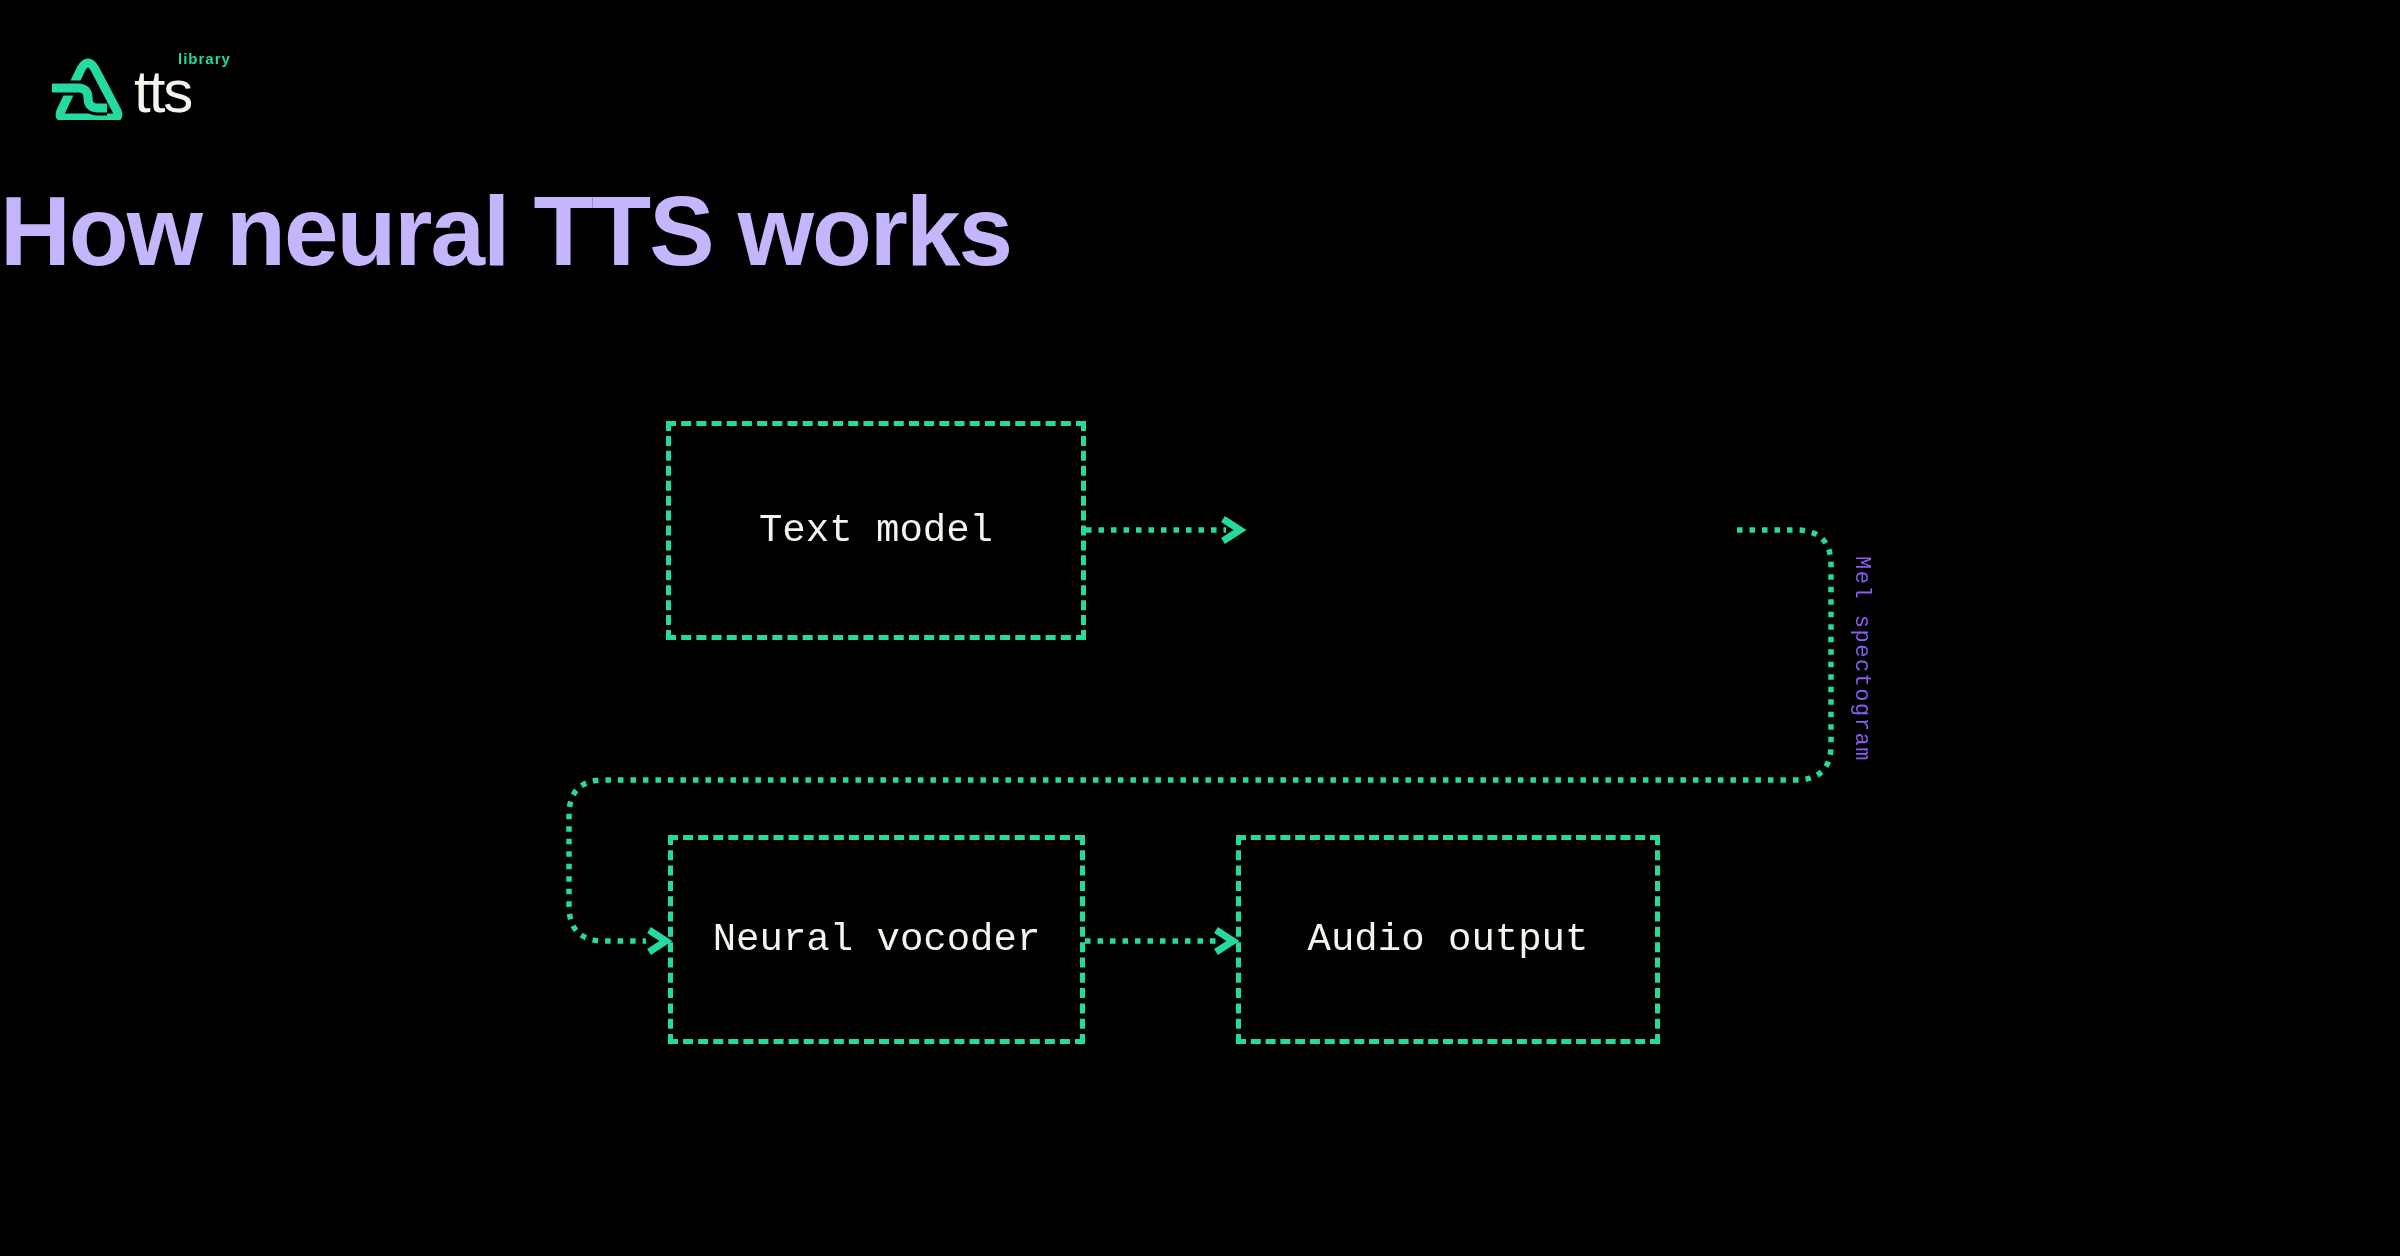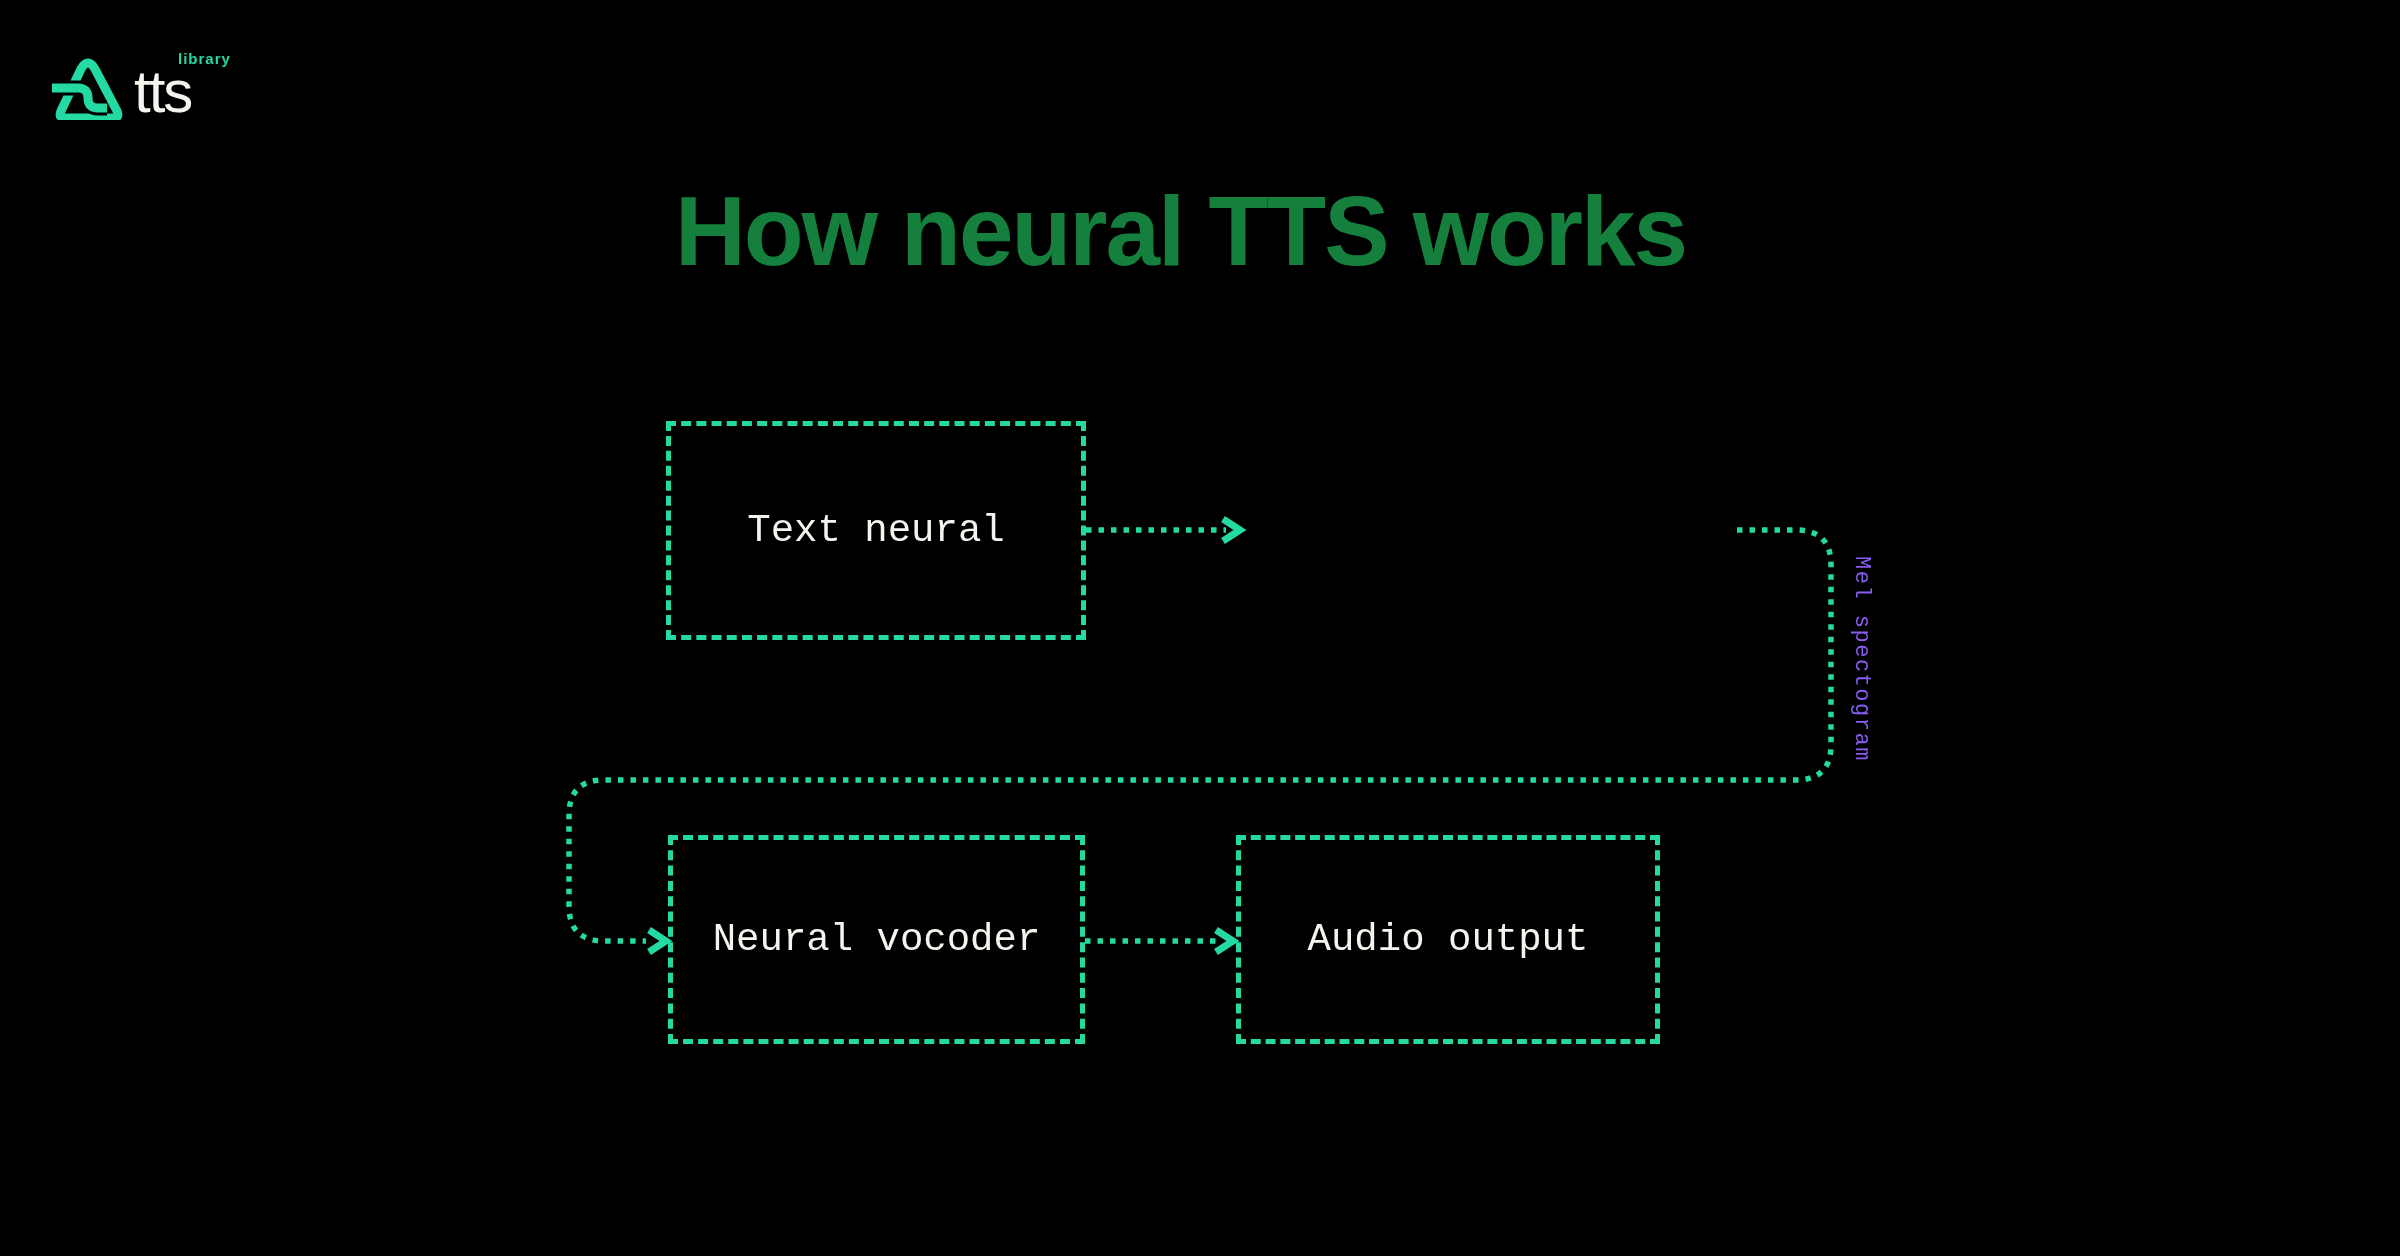--- a/index.html
+++ b/index.html
@@ -34,23 +34,23 @@
   }
   .logo-brand{
     display:block;
     font-size:60px;font-weight:400;line-height:0.82;
     letter-spacing:-2px;
     color:var(--text);
   }
   
   .title{
     position:absolute;left:0;top:178px;width:100%;
-    text-align:center;
+    text-align:left;
     font-size:98px;font-weight:bold;letter-spacing:-2px;line-height:1.1;
-    color:#15803d;
+    color:#c4b5fd;
   }
   
   .diagram{position:absolute;inset:0;}
   .connectors{position:absolute;left:0;top:0;}
   .dotline{
     fill:none;stroke:var(--accent-green);
     stroke-width:5.5;stroke-dasharray:5.5 7;stroke-linecap:butt;
   }
   .arrowhead{
     fill:none;stroke:var(--accent-green);
@@ -107,21 +107,21 @@
       <path class="dotline" d="M1086 530 H1226"></path>
       <path class="arrowhead" d="M1223 519 L1240 530 L1223 541"></path>
 
       <path class="dotline" d="M1737 530 H1796 Q1831 530 1831 565 V745 Q1831 780 1796 780 H604 Q569 780 569 815 V906 Q569 941 604 941 H646"></path>
       <path class="arrowhead" d="M649 930 L666 941 L649 952"></path>
 
       <path class="dotline" d="M1085 941 H1222"></path>
       <path class="arrowhead" d="M1216 930 L1233 941 L1216 952"></path>
     </svg>
 
-    <div class="node green-box node-text-input">Text neural</div>
+    <div class="node green-box node-text-input">Text model</div>
 
 
     <div class="node green-box node-audio-output">Audio output</div>
 
     <div class="node green-box node-neural-vocoder">Neural vocoder</div>
 
     <div class="mel-label">Mel spectogram</div>
 
   </div>
 </div>

